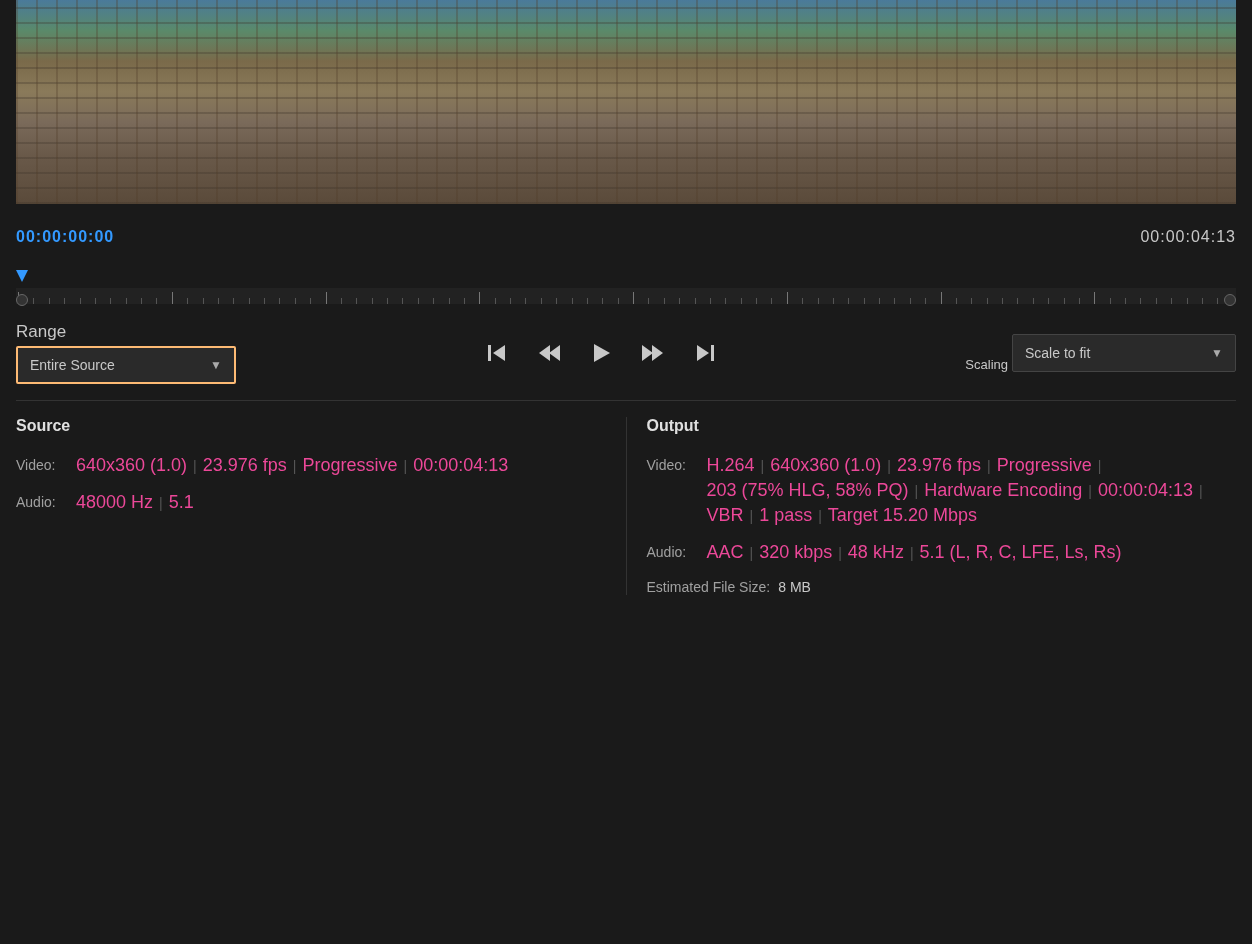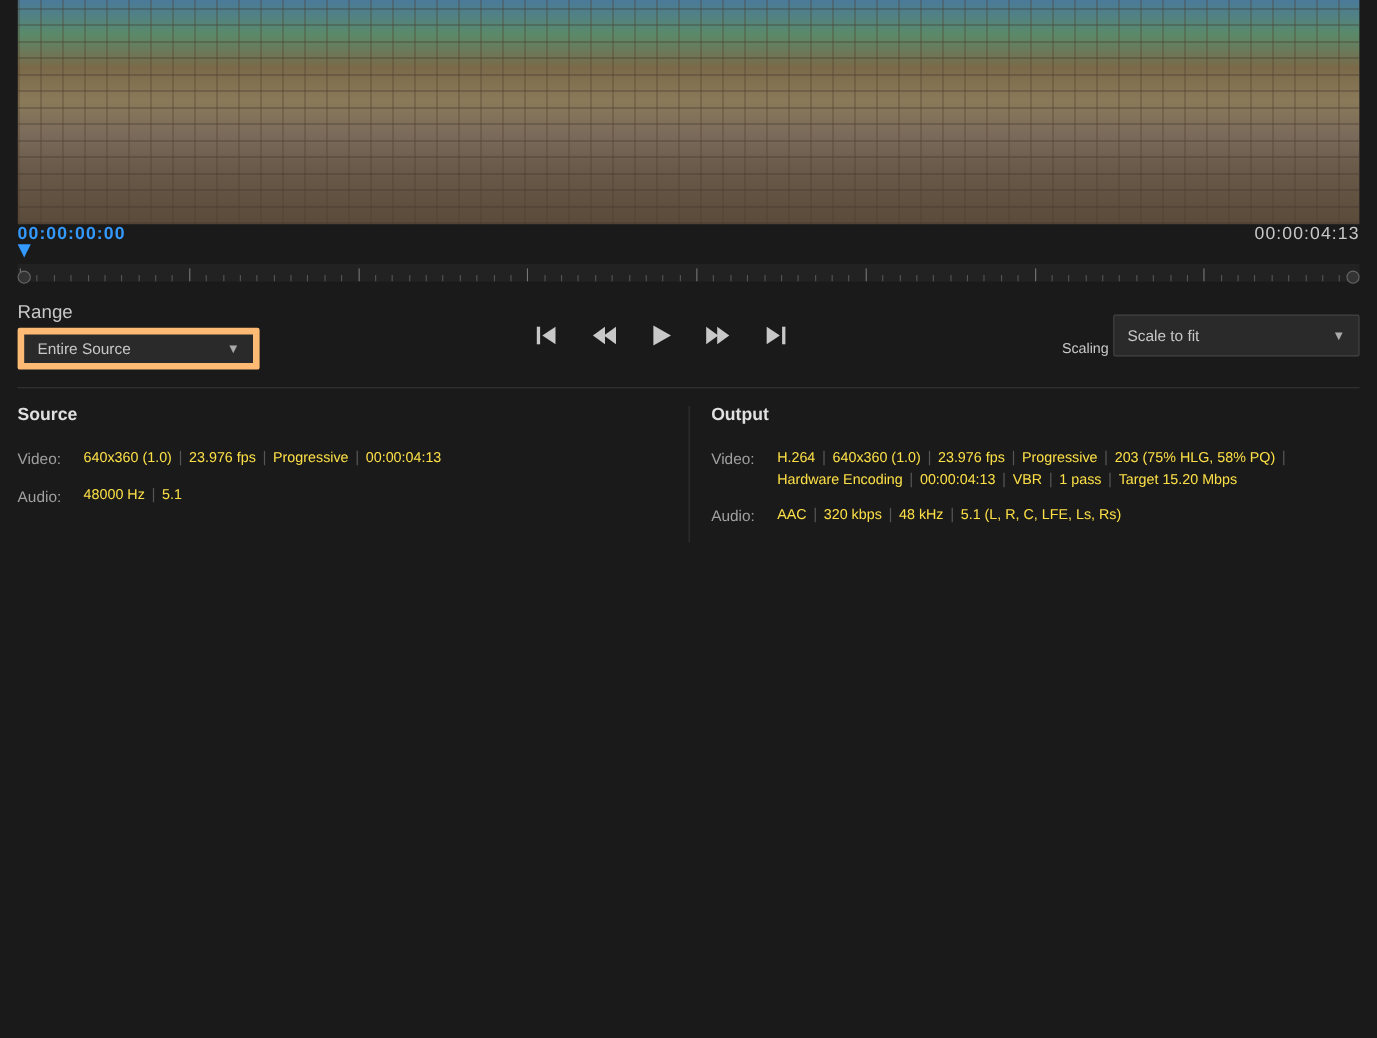--- a/index.html
+++ b/index.html
@@ -51,21 +51,21 @@
         );
     }
 
     
     .timecode-bar {
       width: 1220px;
       margin: 0 auto;
       display: flex;
       justify-content: space-between;
       align-items: center;
-      padding: 0 0;
+      padding: 24px 0;
       background: #1a1a1a;
     }
 
     .timecode-current {
       color: #3399ff;
       font-size: 16px;
       font-weight: bold;
       letter-spacing: 1px;
     }
 
@@ -123,21 +123,21 @@
 
     .range-label {
       color: #c8c8c8;
       font-size: 17px;
     }
 
     .range-select {
       width: 220px;
       height: 38px;
       background: #2a2a2a;
-      border: 6px solid #fdba74;
+      border: 2px solid #fdba74;
       color: #c8c8c8;
       font-size: 14px;
       padding: 0 12px;
       cursor: pointer;
       display: flex;
       align-items: center;
       justify-content: space-between;
       border-radius: 2px;
     }
 
@@ -239,22 +239,22 @@
 
     .info-values {
       display: flex;
       flex-wrap: wrap;
       gap: 4px;
       align-items: center;
       flex: 1;
     }
 
     .info-value {
-      color: #fde047;
-      font-size: 13px;
+      color: #ec4899;
+      font-size: 18px;
     }
 
     .info-separator {
       color: #555;
       font-size: 14px;
       margin: 0 2px;
     }
 
     .estimated-row {
       display: flex;
@@ -501,14 +501,18 @@
         <span class="info-value">AAC</span>
         <span class="info-separator">|</span>
         <span class="info-value">320 kbps</span>
         <span class="info-separator">|</span>
         <span class="info-value">48 kHz</span>
         <span class="info-separator">|</span>
         <span class="info-value">5.1 (L, R, C, LFE, Ls, Rs)</span>
       </div>
     </div>
 
+    <div class="estimated-row">
+      <span class="estimated-label">Estimated File Size:</span>
+      <span class="estimated-value">8 MB</span>
+    </div>
   </div>
 </div>
 
 </body></html>

